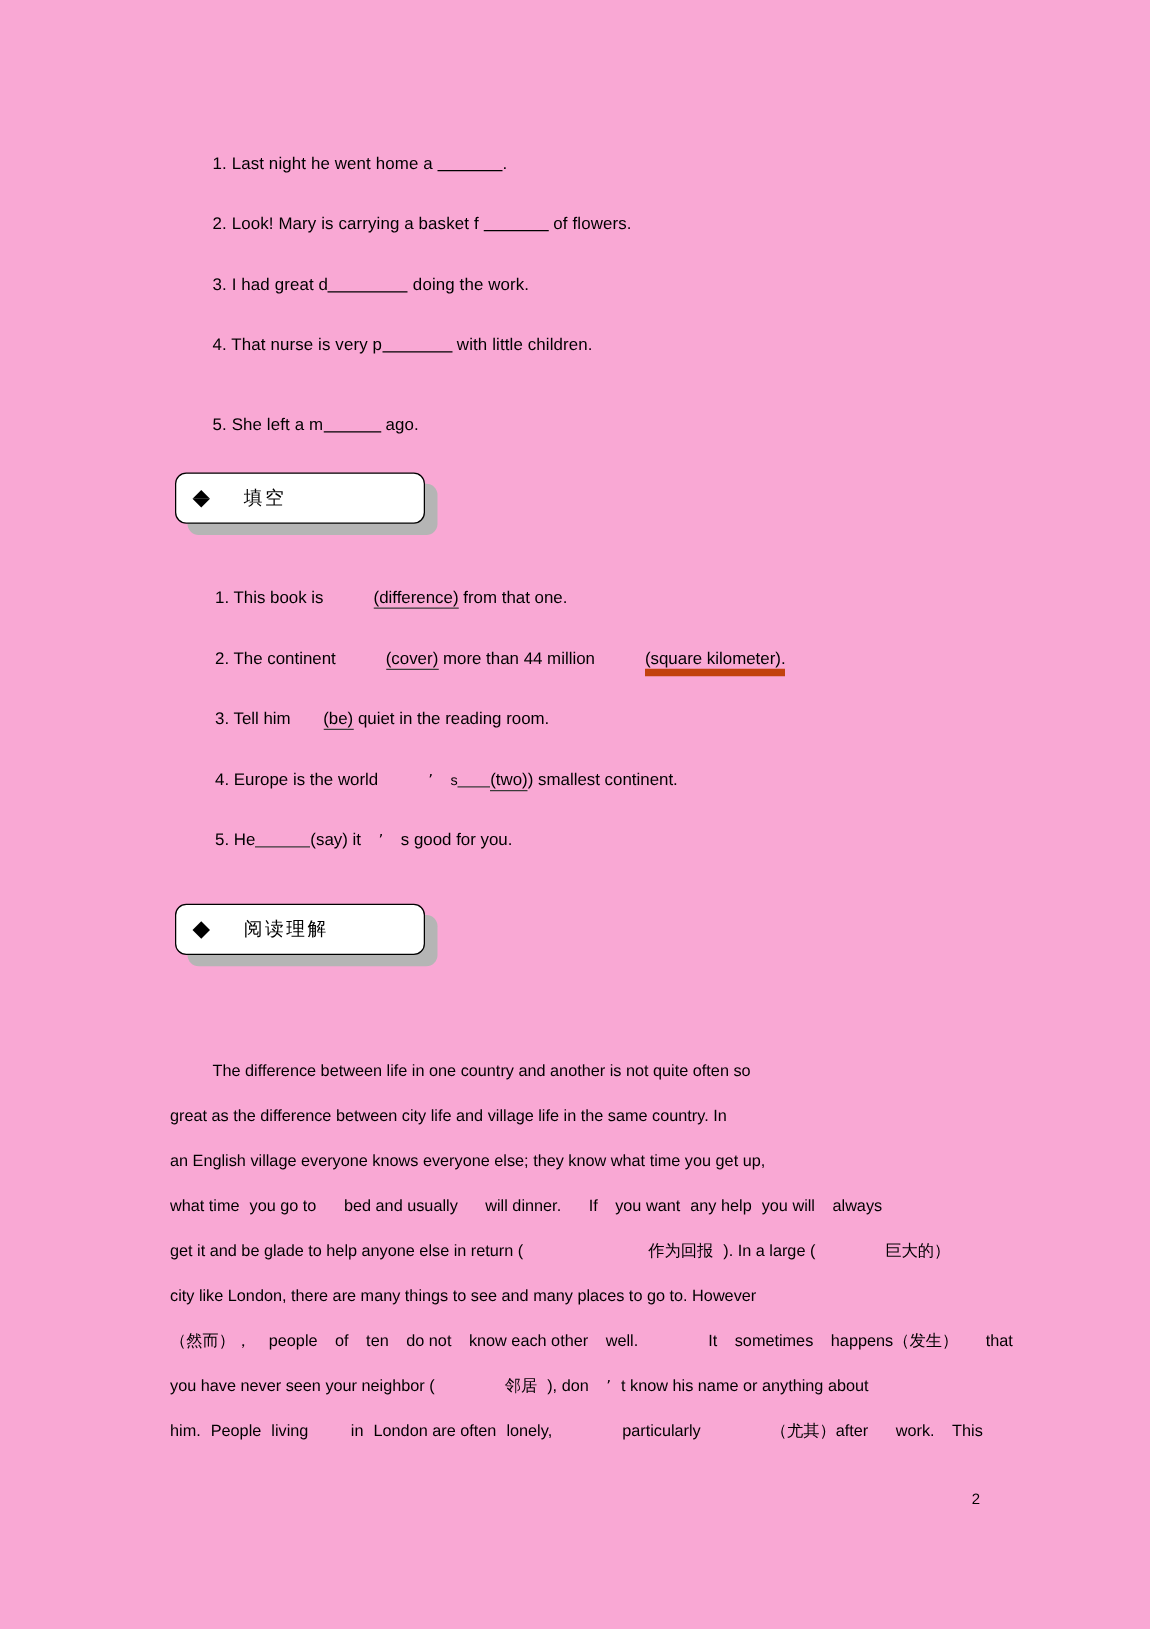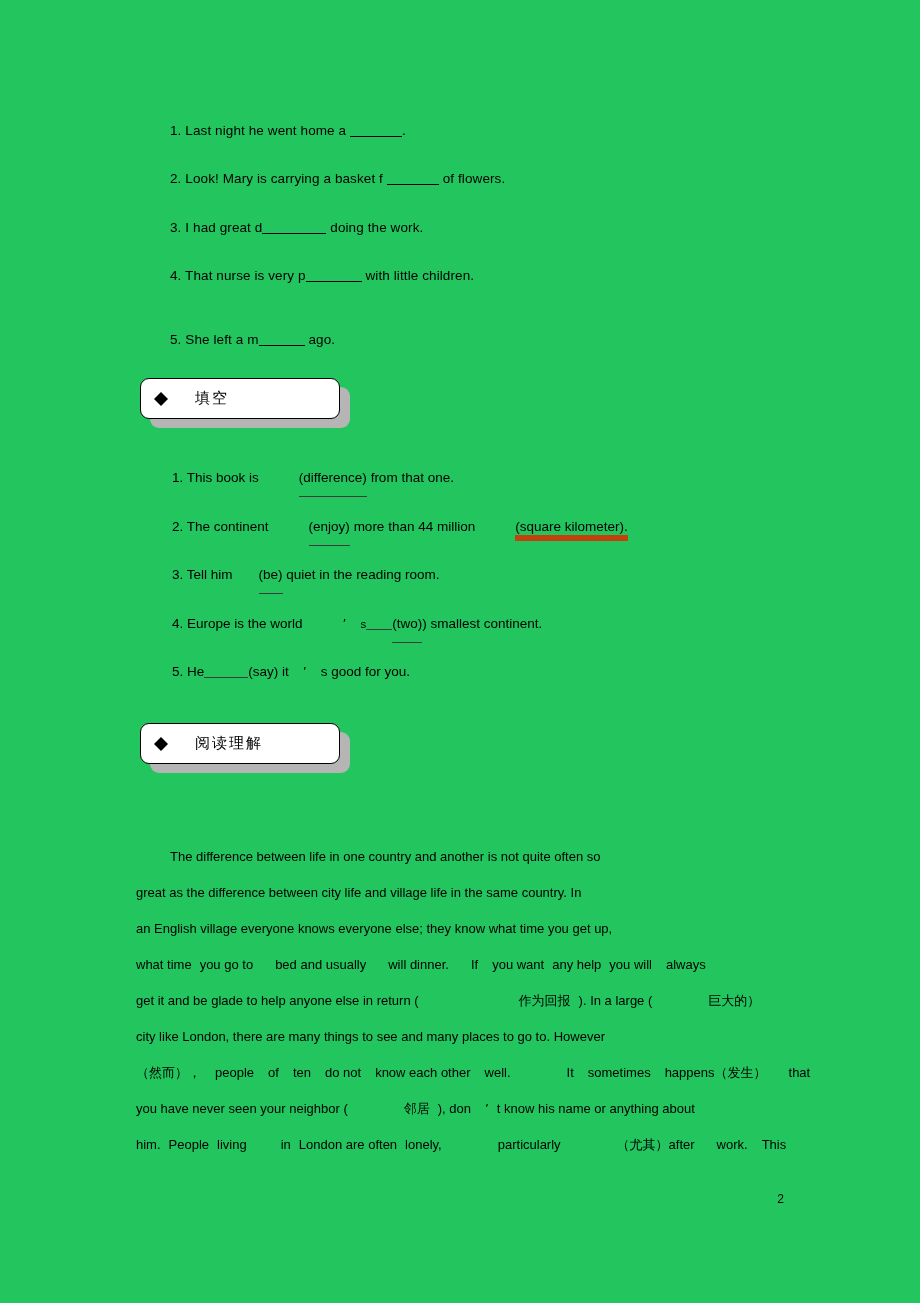--- a/index.html
+++ b/index.html
@@ -11,21 +11,21 @@
     width: 920px;
     height: 1303px;
     position: relative;
     font-family: "Liberation Sans", sans-serif;
     color: #000000;
     overflow: hidden;
   }
   .page {
     position: absolute;
     inset: 0;
-    background: #22c55e;
+    background: #f9a8d4;
   }
 
   
   .ex-line {
     position: absolute;
     left: 170px;
     font-size: 13.5px;
     line-height: 18px;
     white-space: nowrap;
     letter-spacing: 0.1px;
@@ -97,21 +97,21 @@
   
   .fb-line {
     position: absolute;
     left: 172px;
     font-size: 13.5px;
     line-height: 18px;
     white-space: nowrap;
   }
   .u {
     border-bottom: 1px solid #3a3a3a;
-    padding-bottom: 11px;
+    padding-bottom: 1px;
   }
   .u-faint {
     border-bottom: 6px solid #c2410c;
     padding-bottom: 1px;
   }
   .gap-sm { display: inline-block; width: 14px; }
   .gap-md { display: inline-block; width: 26px; }
   .gap-lg { display: inline-block; width: 40px; }
   .inline-blank {
     display: inline-block;
@@ -208,21 +208,21 @@
   </div>
 
   <div class="fb-line" style="top:469px;">
     <span>1.</span>
     <span>This book is</span><span class="gap-lg"></span><span class="u">(difference)</span>
     <span>from that one.</span>
   </div>
 
   <div class="fb-line" style="top:518px;">
     <span>2.</span>
-    <span>The continent</span><span class="gap-lg"></span><span class="u">(enjoy)</span>
+    <span>The continent</span><span class="gap-lg"></span><span class="u">(cover)</span>
     <span>more than 44 million</span><span class="gap-lg"></span><span class="u-faint">(square kilometer).</span>
   </div>
 
   <div class="fb-line" style="top:566px;">
     <span>3.</span>
     <span>Tell him</span><span class="gap-md"></span><span class="u">(be)</span>
     <span>quiet in the reading room.</span>
   </div>
 
   <div class="fb-line" style="top:615px;">

